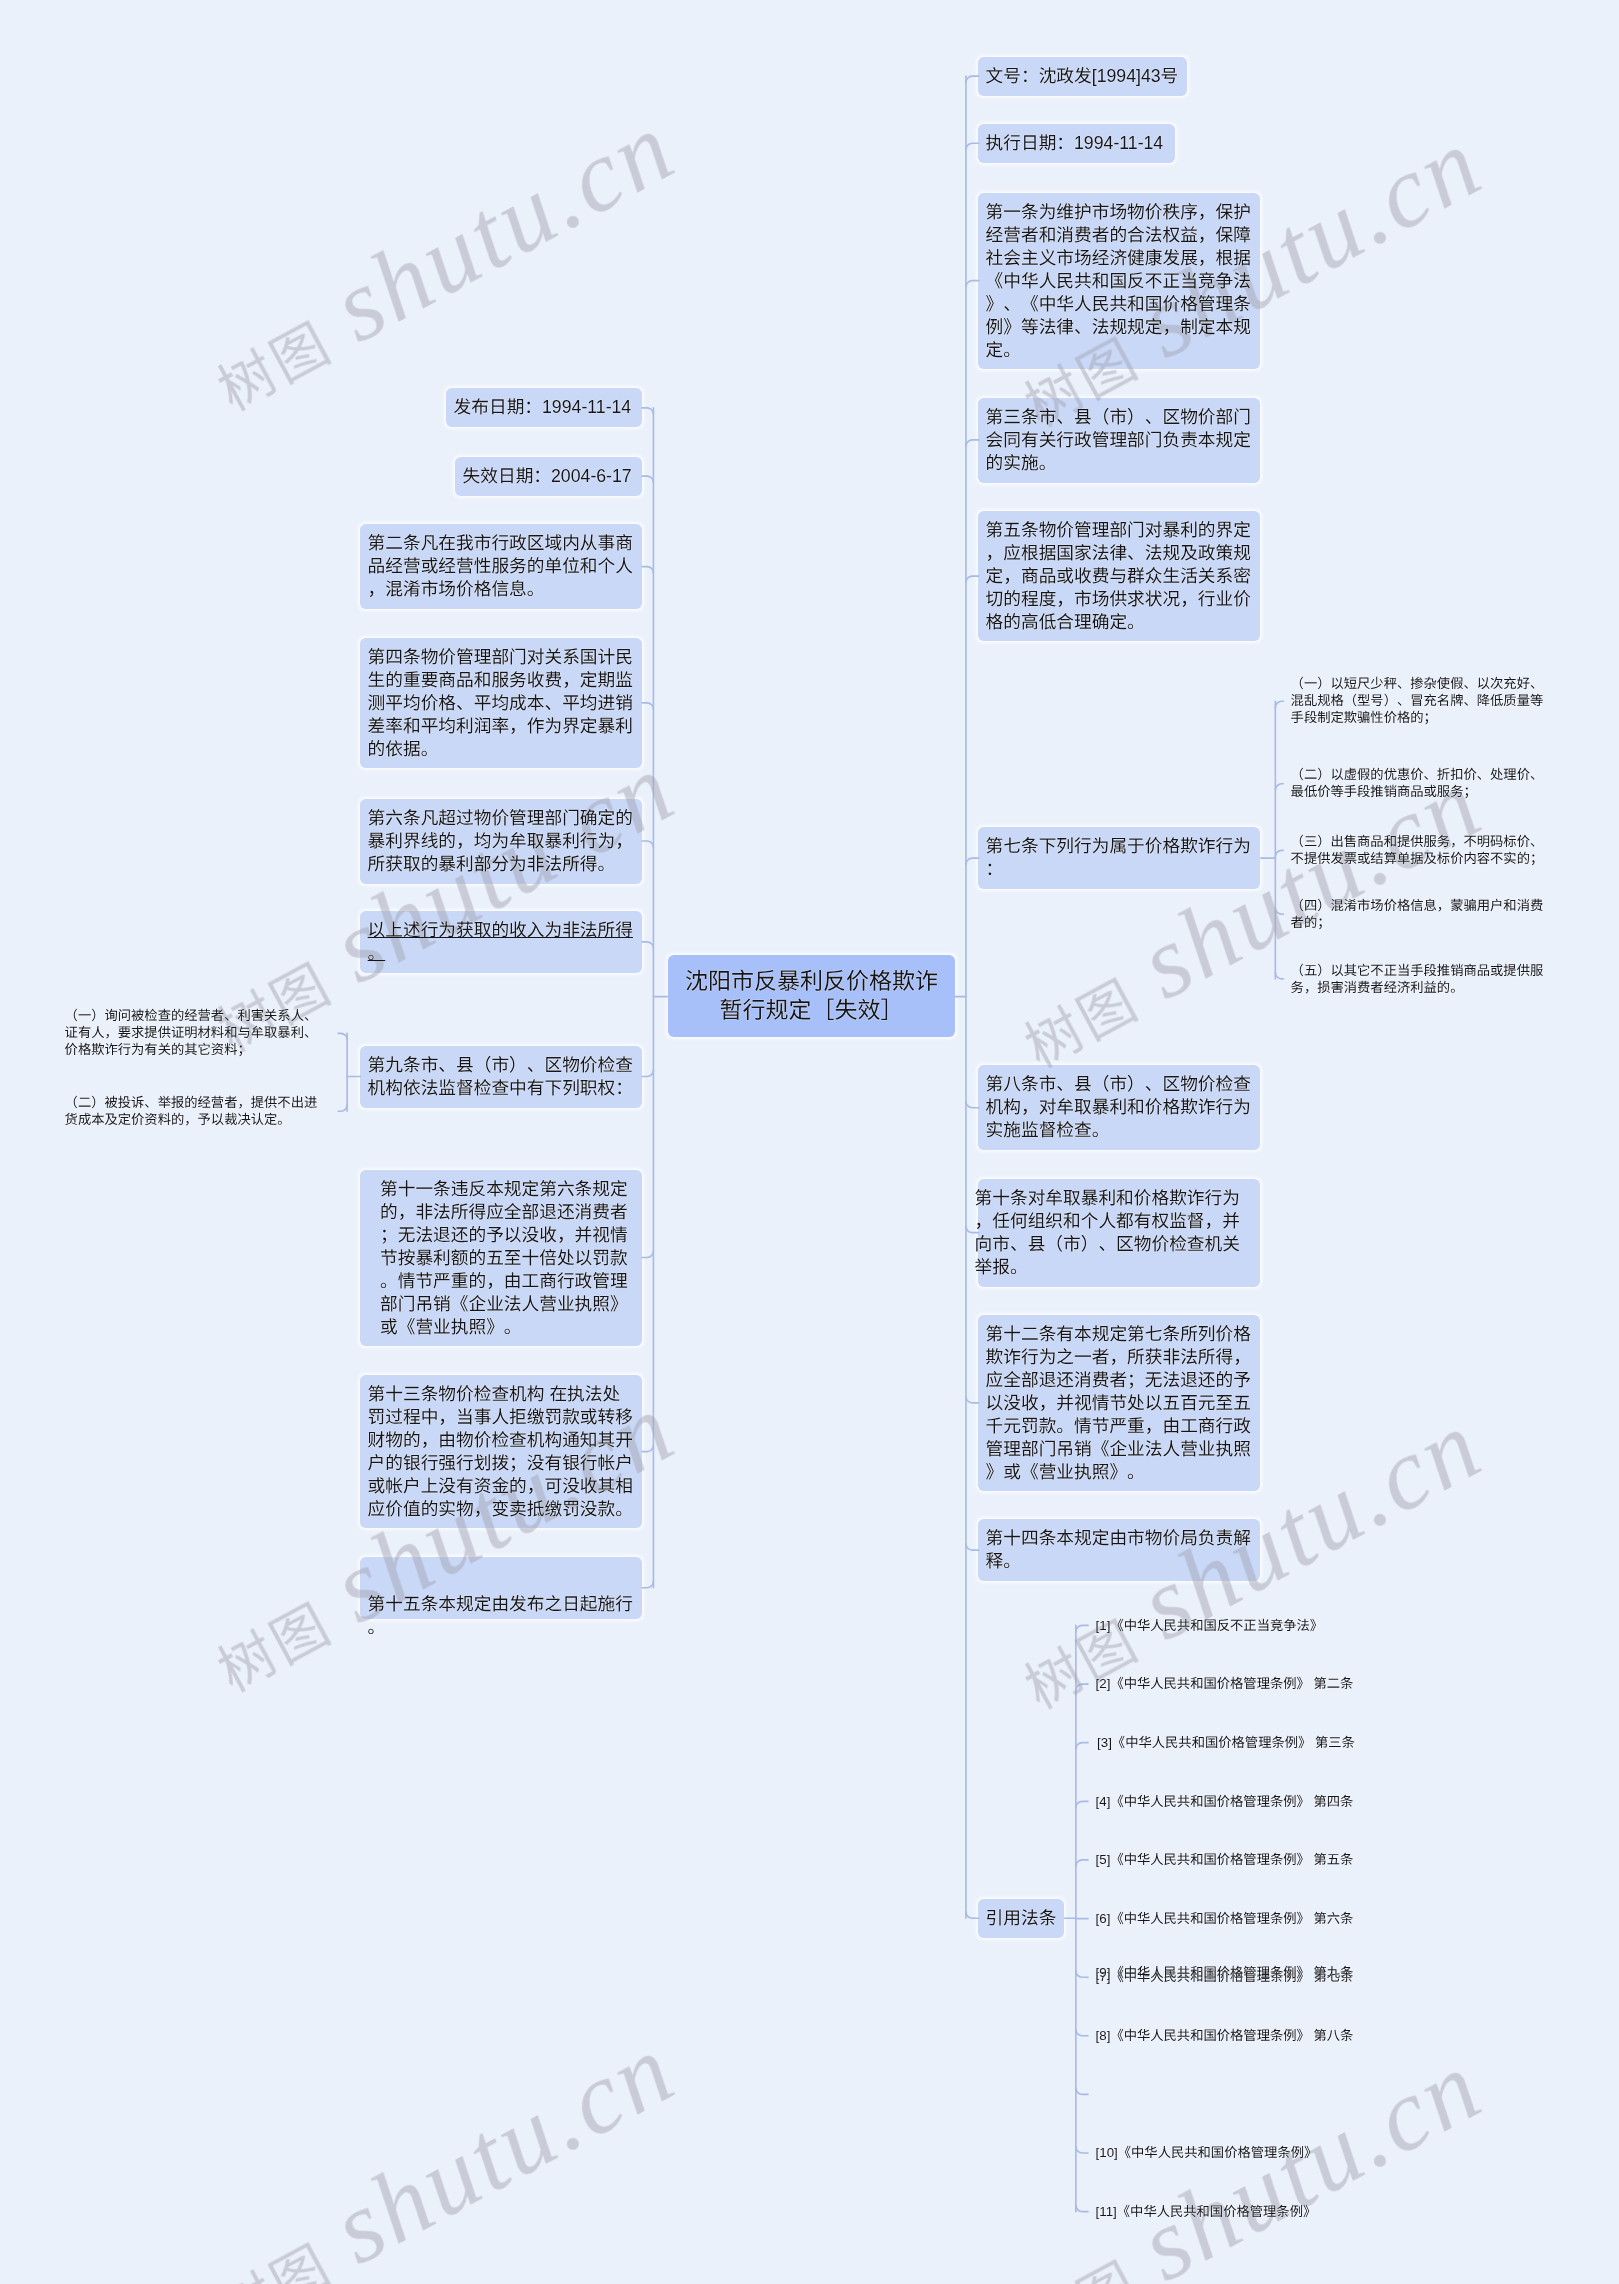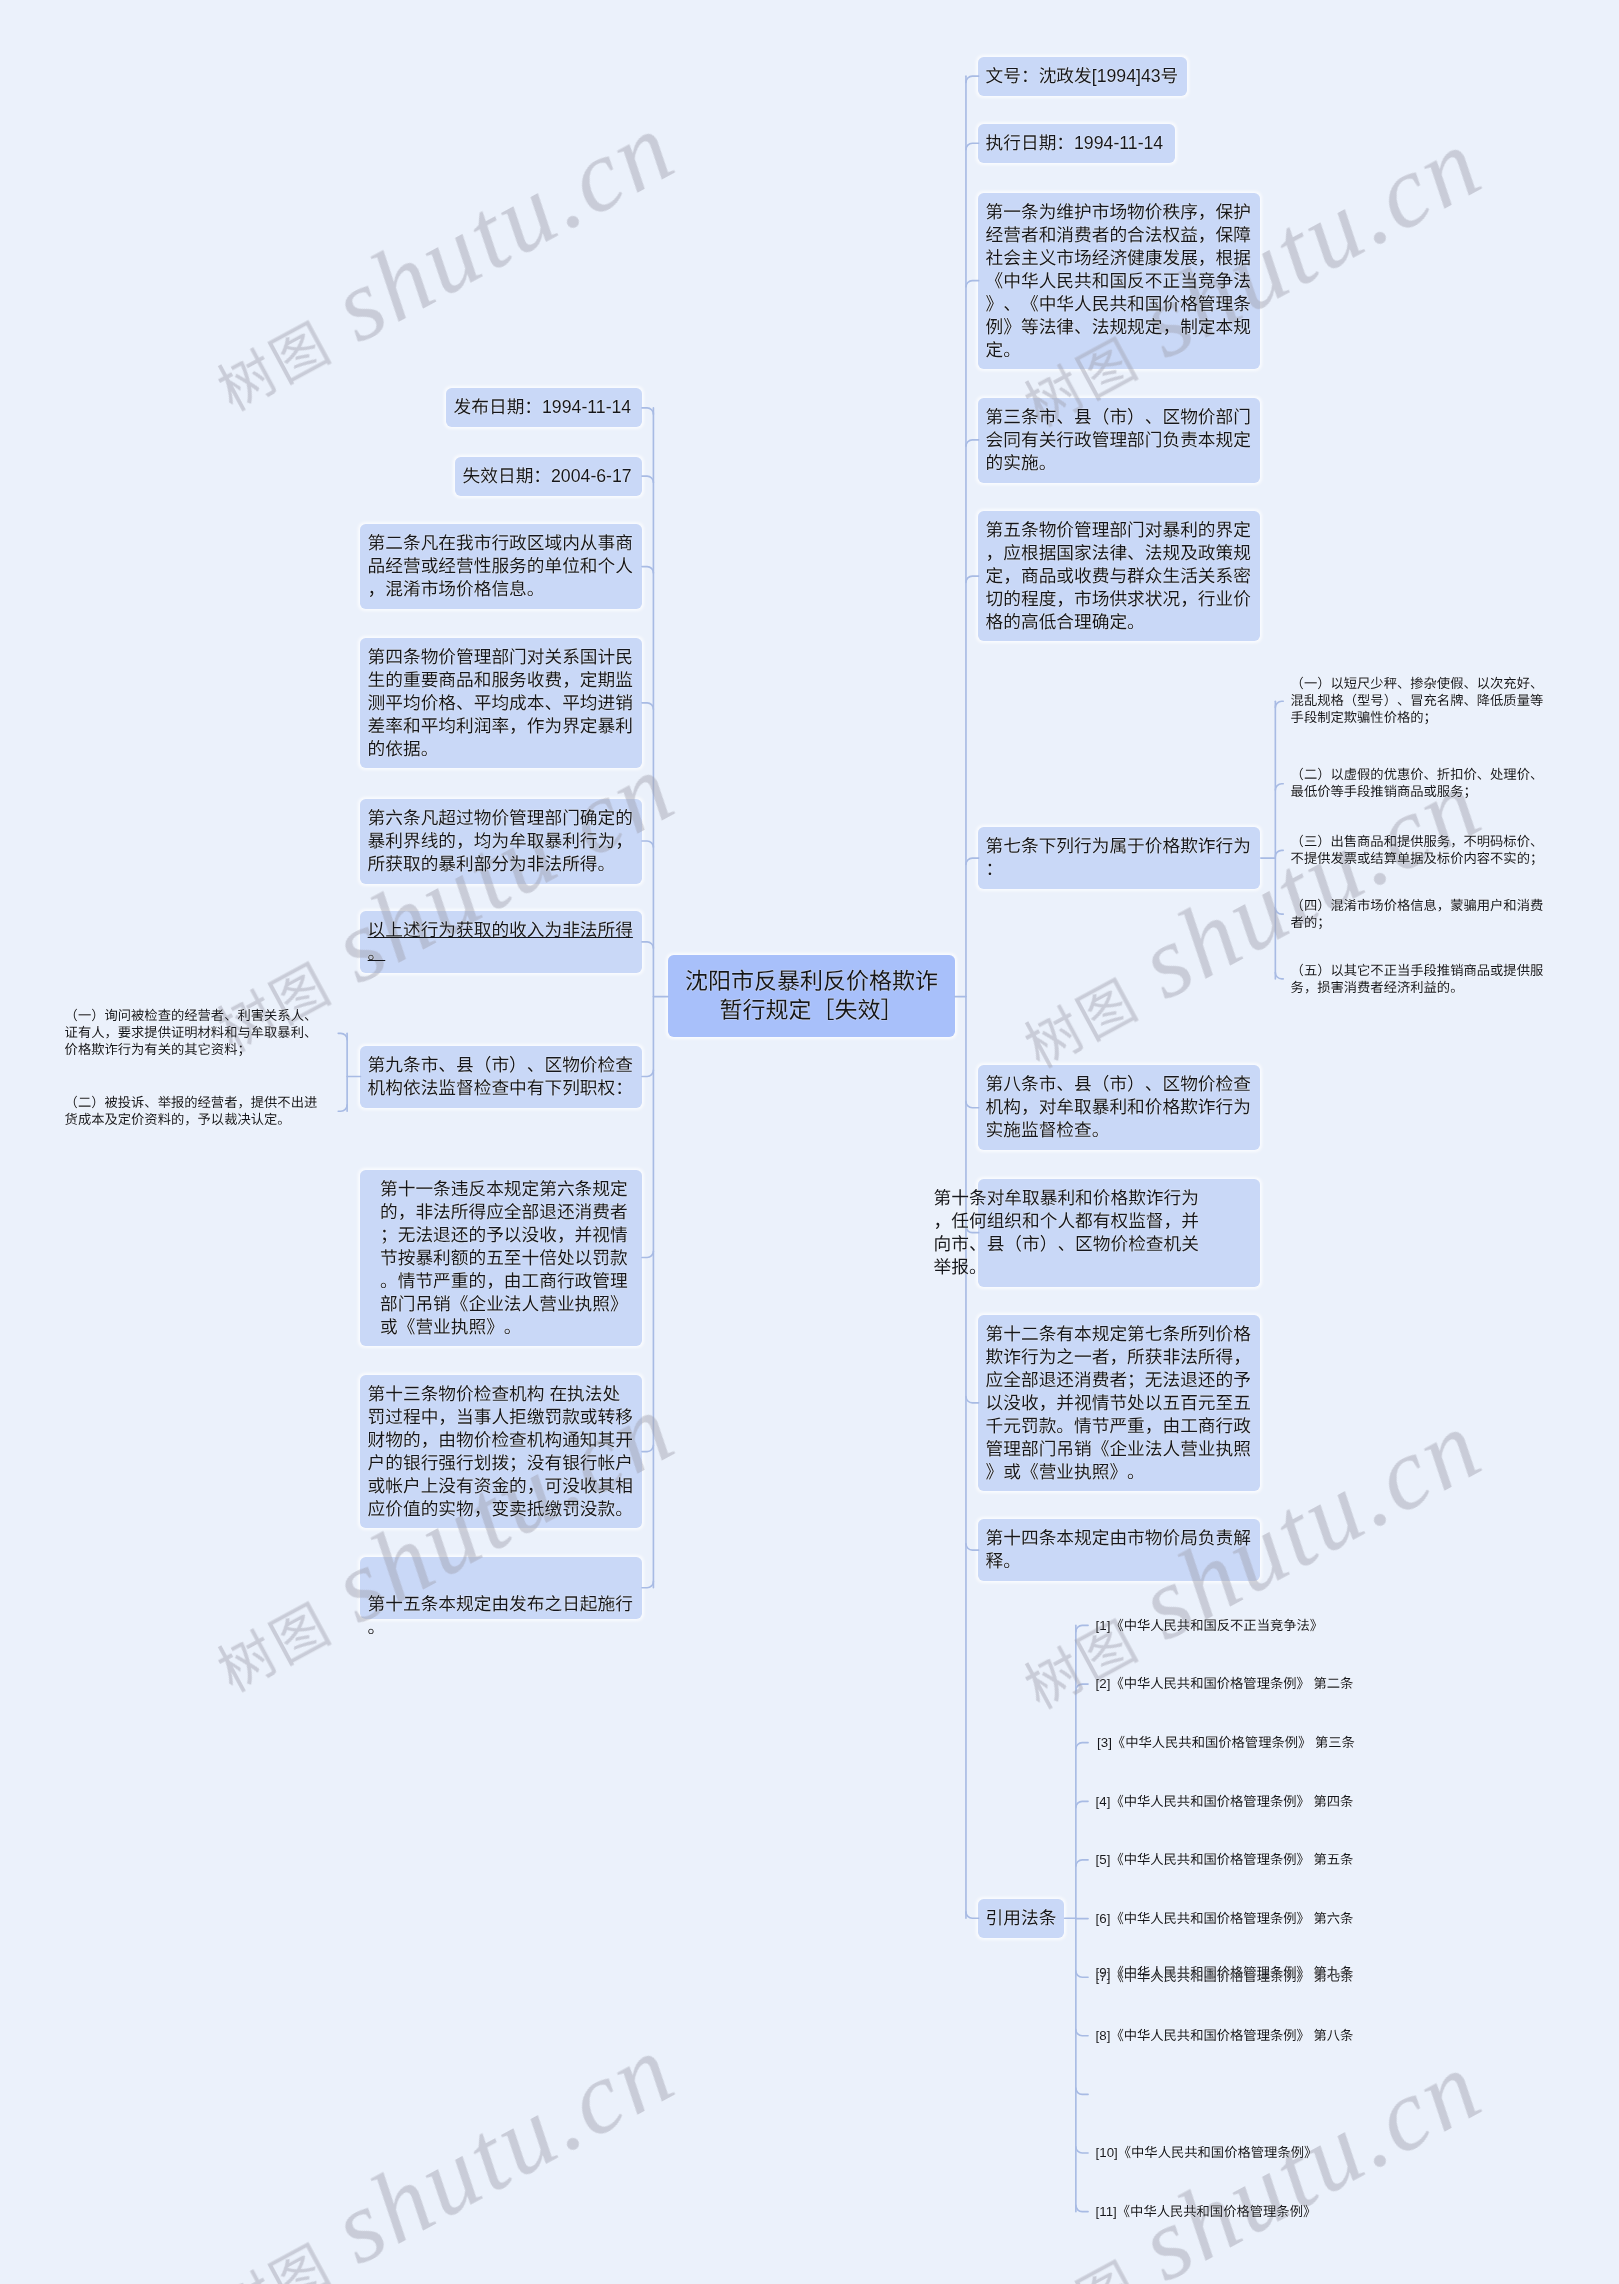--- a/index.html
+++ b/index.html
@@ -165,21 +165,21 @@
       </div>
       <div class="node lv1" style="left: 978px; top: 511px; width: 282px; height: 130px;">
         <span>第五条物价管理部门对暴利的界定，应根据国家法律、法规及政策规定，商品或收费与群众生活关系密切的程度，市场供求状况，行业价格的高低合理确定。</span>
       </div>
       <div class="node lv1" style="left: 978px; top: 827px; width: 282px; height: 62px;">
         <span>第七条下列行为属于价格欺诈行为：</span>
       </div>
       <div class="node lv1" style="left: 978px; top: 1065px; width: 282px; height: 85px;">
         <span>第八条市、县（市）、区物价检查机构，对牟取暴利和价格欺诈行为实施监督检查。</span>
       </div>
-      <div class="node lv1" style="left: 926px; top: 1179px; width: 282px; height: 76px;">
+      <div class="node lv1" style="left: 967px; top: 1179px; width: 282px; height: 76px;">
         <span>第十条对牟取暴利和价格欺诈行为，任何组织和个人都有权监督，并向市、县（市）、区物价检查机关举报。</span>
       </div>
       <div class="node lv1" style="left: 978px; top: 1315px; width: 282px; height: 176px;">
         <span>第十二条有本规定第七条所列价格欺诈行为之一者，所获非法所得，应全部退还消费者；无法退还的予以没收，并视情节处以五百元至五千元罚款。情节严重，由工商行政管理部门吊销《企业法人营业执照》或《营业执照》。</span>
       </div>
       <div class="node lv1" style="left: 978px; top: 1519px; width: 282px; height: 62px;">
         <span>第十四条本规定由市物价局负责解释。</span>
       </div>
       <div class="node lv1" style="left: 978px; top: 1899px; width: 86px; height: 39px;">
         <span>引用法条</span>

